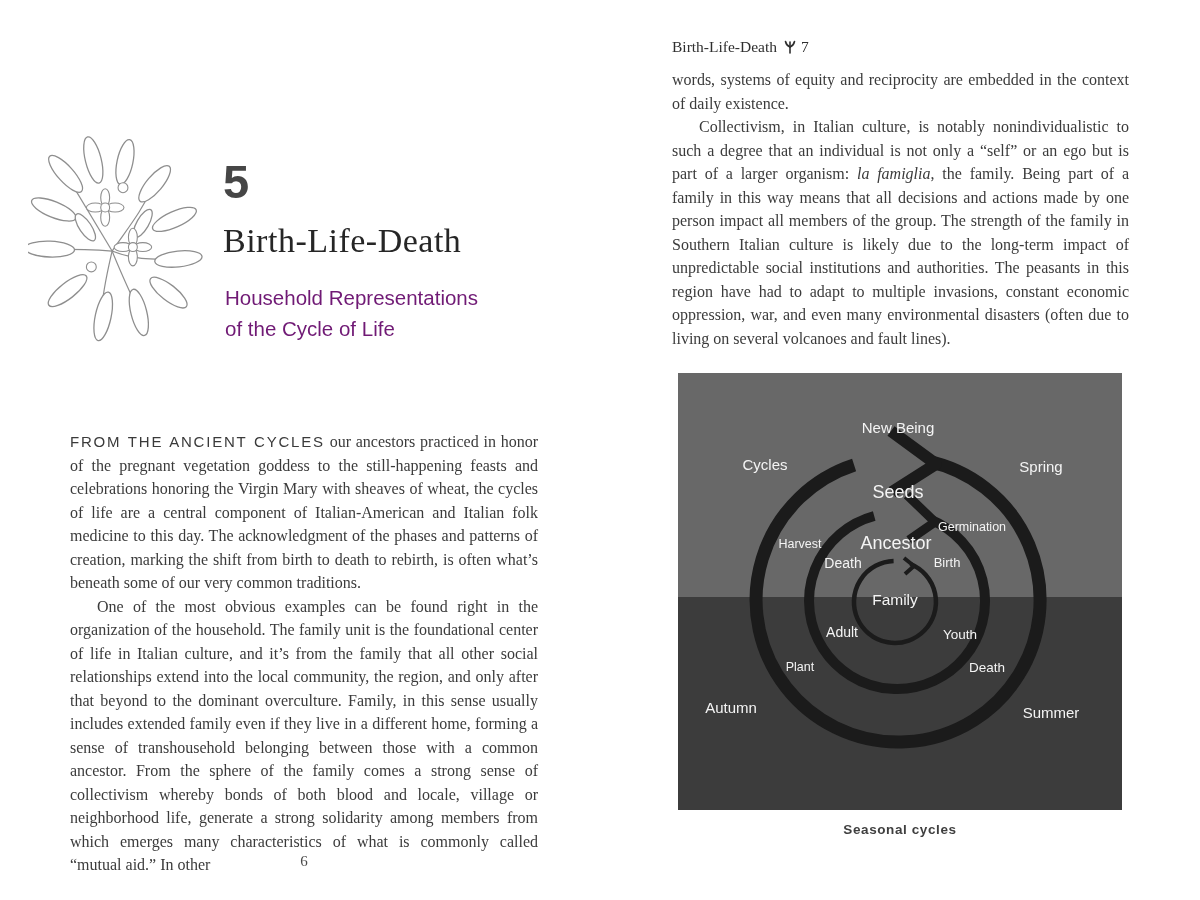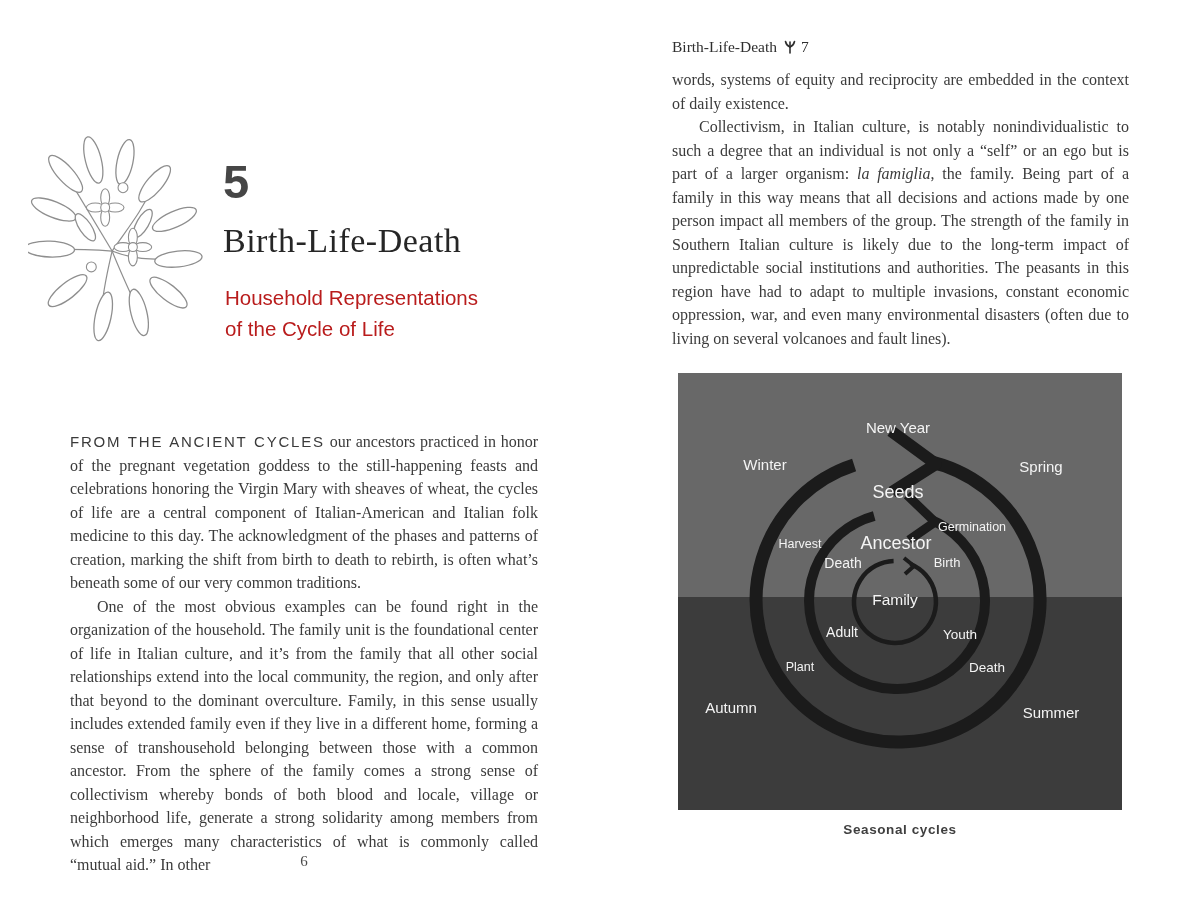--- a/index.html
+++ b/index.html
@@ -23,21 +23,21 @@
     font-size:47px; font-weight:600; color:#464646; line-height:1;
   }
   .chapter-title {
     position:absolute; left:223px; top:224px;
     font-family:"Liberation Serif", serif;
     font-size:34px; color:#262626; letter-spacing:0.5px; line-height:1;
   }
   .chapter-subtitle {
     position:absolute; left:225px; top:282px; width:266px;
     font-family:"Liberation Sans", sans-serif;
-    font-size:20.5px; line-height:31px; color:#b91c1c;
+    font-size:20.5px; line-height:31px; color:#701a75;
   }
   .body-left {
     position:absolute; left:70px; top:430px; width:468px;
     font-size:16px; line-height:23.5px; text-align:justify; color:#3b3b3b;
   }
   .lead-in {
     font-family:"Liberation Sans", sans-serif;
     font-size:15px; letter-spacing:1.8px; color:#3a3a3a;
   }
   .para-indent { text-indent:27px; }
@@ -162,22 +162,22 @@
       <path d="M 213 58 L 258 91 L 214 119" stroke-width="12"></path>
 
       <path d="M 252 146.4 A 88 88 0 1 1 196.2 143" stroke-width="10"></path>
       <path d="M 229 122 L 257 149 L 231 167" stroke-width="9"></path>
 
       <path d="M 232.4 191 A 41 41 0 1 1 215.6 188" stroke-width="4.5"></path>
       <path d="M 226 185 L 236 193 L 227 201" stroke-width="4"></path>
     </g>
   </svg>
   <div id="figure-labels" style="position:absolute; left:0; top:0; width:444px; height:437px;">
-      <span class="fig-label" style="left: 220px; top: 54px; font-size: 15px;">New Year</span>
-      <span class="fig-label" style="left: 87px; top: 91px; font-size: 15px;">Winter</span>
+      <span class="fig-label" style="left: 220px; top: 54px; font-size: 15px;">New Being</span>
+      <span class="fig-label" style="left: 87px; top: 91px; font-size: 15px;">Cycles</span>
       <span class="fig-label" style="left: 363px; top: 93px; font-size: 15px;">Spring</span>
       <span class="fig-label" style="left: 53px; top: 334px; font-size: 15px;">Autumn</span>
       <span class="fig-label" style="left: 373px; top: 339px; font-size: 15px;">Summer</span>
       <span class="fig-label" style="left: 220px; top: 119px; font-size: 18px;">Seeds</span>
       <span class="fig-label" style="left: 122px; top: 159px; font-size: 12.5px; margin-top: 12px;">Harvest</span>
       <span class="fig-label" style="left: 294px; top: 154px; font-size: 12.5px;">Germination</span>
       <span class="fig-label" style="left: 122px; top: 294px; font-size: 12.5px;">Plant</span>
       <span class="fig-label" style="left: 309px; top: 294px; font-size: 13.5px;">Death</span>
       <span class="fig-label" style="left: 218px; top: 170px; font-size: 18px;">Ancestor</span>
       <span class="fig-label" style="left: 165px; top: 190px; font-size: 14px;">Death</span>

